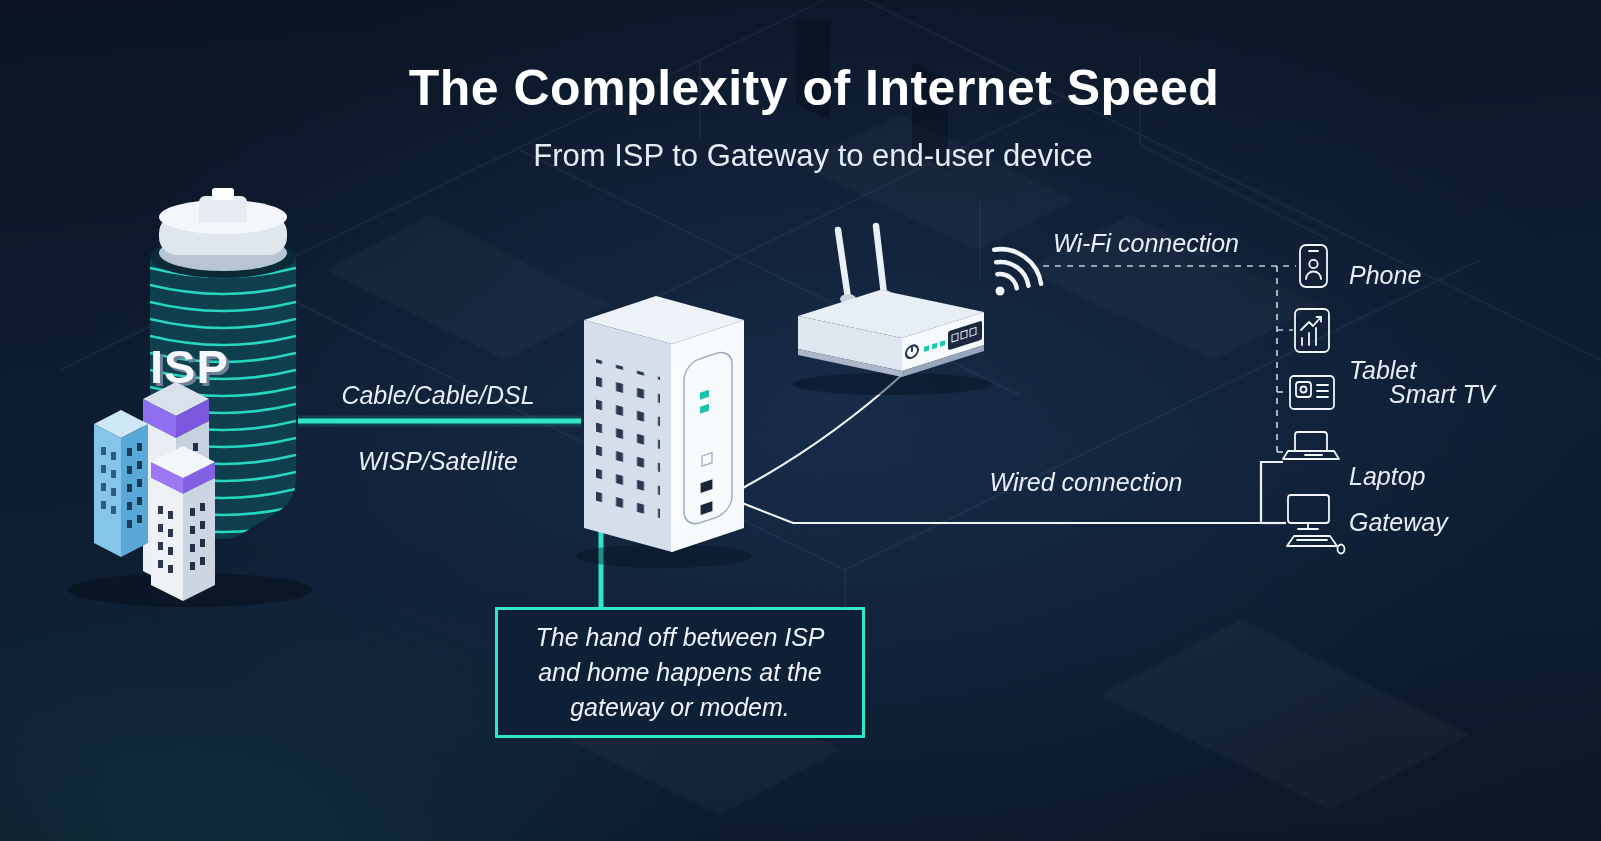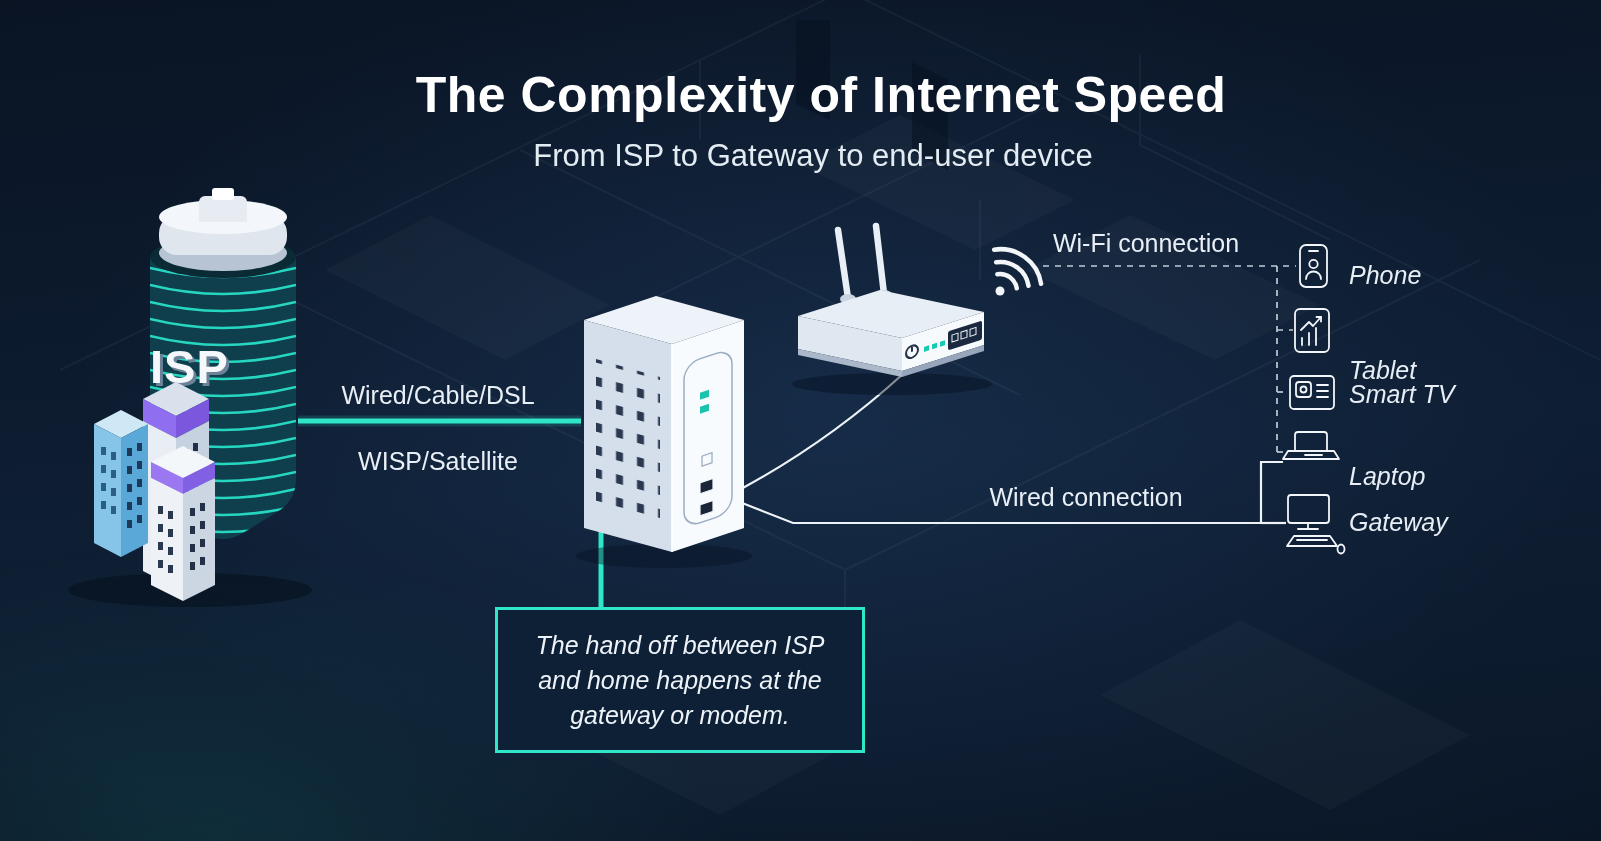--- a/index.html
+++ b/index.html
@@ -6,33 +6,33 @@
   .canvas{
     position:relative;width:1601px;height:841px;overflow:hidden;
     font-family:"Liberation Sans",sans-serif;
     background:
       radial-gradient(120% 120% at 50% 45%, rgba(0,0,0,0) 52%, rgba(4,9,18,0.62) 100%),
       radial-gradient(900px 520px at 12% 102%, rgba(46,230,200,0.10), rgba(46,230,200,0) 60%),
       radial-gradient(1150px 720px at 52% 48%, rgba(56,102,160,0.20), rgba(56,102,160,0) 66%),
       linear-gradient(175deg,#0a1424 0%,#0e1e33 55%,#0b1829 100%);
   }
   svg.layer{position:absolute;inset:0;width:1601px;height:841px;pointer-events:none;}
-  .title{position:absolute;left:813px;top:58px;transform:translateX(-50%);margin:8px;
+  .title{position:absolute;left:813px;top:58px;transform:translateX(-50%);margin:1px;
     font-weight:700;font-size:50px;letter-spacing:.5px;color:#ffffff;white-space:nowrap;}
   .subtitle{position:absolute;left:813px;top:138px;transform:translateX(-50%);
     font-weight:400;font-size:31px;color:#e3ebf3;white-space:nowrap;}
-  .lbl{position:absolute;transform:translateX(-50%);font-size:25px;
+  .lbl{position:absolute;transform:translateX(-50%);font-style:italic;font-size:25px;
     color:#e9eff6;white-space:nowrap;text-align:right;}
   .lbl-fiber{left:438px;top:381px;}
   .lbl-wisp{left:438px;top:447px;}
   .lbl-wifi{left:1146px;top:229px;}
-  .lbl-wired{left:1086px;top:483px;}
+  .lbl-wired{left:1086px;top:468px;}
   .devlbl{position:absolute;left:1349px;font-style:italic;font-size:25px;color:#e7eef5;white-space:nowrap;}
-  .dev-phone{top:261px;}.dev-tablet{top:316px;margin-top:40px;}.dev-tv{top:380px;}.dev-laptop{top:462px;}.dev-desktop{top:508px;}
-  .callout{position:absolute;left:495px;top:607px;width:370px;height:146px;box-sizing:border-box;
+  .dev-phone{top:261px;}.dev-tablet{top:316px;margin-top:40px;}.dev-tv{top:380px;margin-left:40px;}.dev-laptop{top:462px;}.dev-desktop{top:508px;}
+  .callout{position:absolute;left:495px;top:607px;width:370px;height:131px;box-sizing:border-box;
     border:3px solid #2fe6c8;background:#0d2036;display:flex;align-items:center;justify-content:center;
     text-align:center;}
   .callout p{margin:0;width:330px;font-style:italic;font-size:25px;line-height:35px;color:#eef3f9;}
   .isp-text{font-family:"Liberation Sans",sans-serif;font-weight:800;font-size:47px;letter-spacing:1px;fill:#f4f8fb;}
   .isp-shadow{font-family:"Liberation Sans",sans-serif;font-weight:800;font-size:47px;letter-spacing:1px;fill:#6d8299;}
 </style>
 </head>
 <body>
 
 <div class="canvas">
@@ -290,21 +290,21 @@
         <path d="M1294,536 L1330,536 L1337,546 L1287,546 Z"></path>
         <line x1="1297" y1="540" x2="1327" y2="540"></line>
         <ellipse cx="1341" cy="549" rx="3.5" ry="4.5"></ellipse>
       </g>
     </g>
   </svg>
 
   <h1 class="title">The Complexity of Internet Speed</h1>
   <div class="subtitle">From ISP to Gateway to end-user device</div>
 
-  <div class="lbl lbl-fiber">Wired/Cable/DSL</div>
+  <div class="lbl lbl-fiber">Cable/Cable/DSL</div>
   <div class="lbl lbl-wisp">WISP/Satellite</div>
   <div class="lbl lbl-wifi">Wi-Fi connection</div>
   <div class="lbl lbl-wired">Wired connection</div>
 
   <div class="devlbl dev-phone">Phone</div>
   <div class="devlbl dev-tablet">Tablet</div>
   <div class="devlbl dev-tv">Smart TV</div>
   <div class="devlbl dev-laptop">Laptop</div>
   <div class="devlbl dev-desktop">Gateway</div>
 

